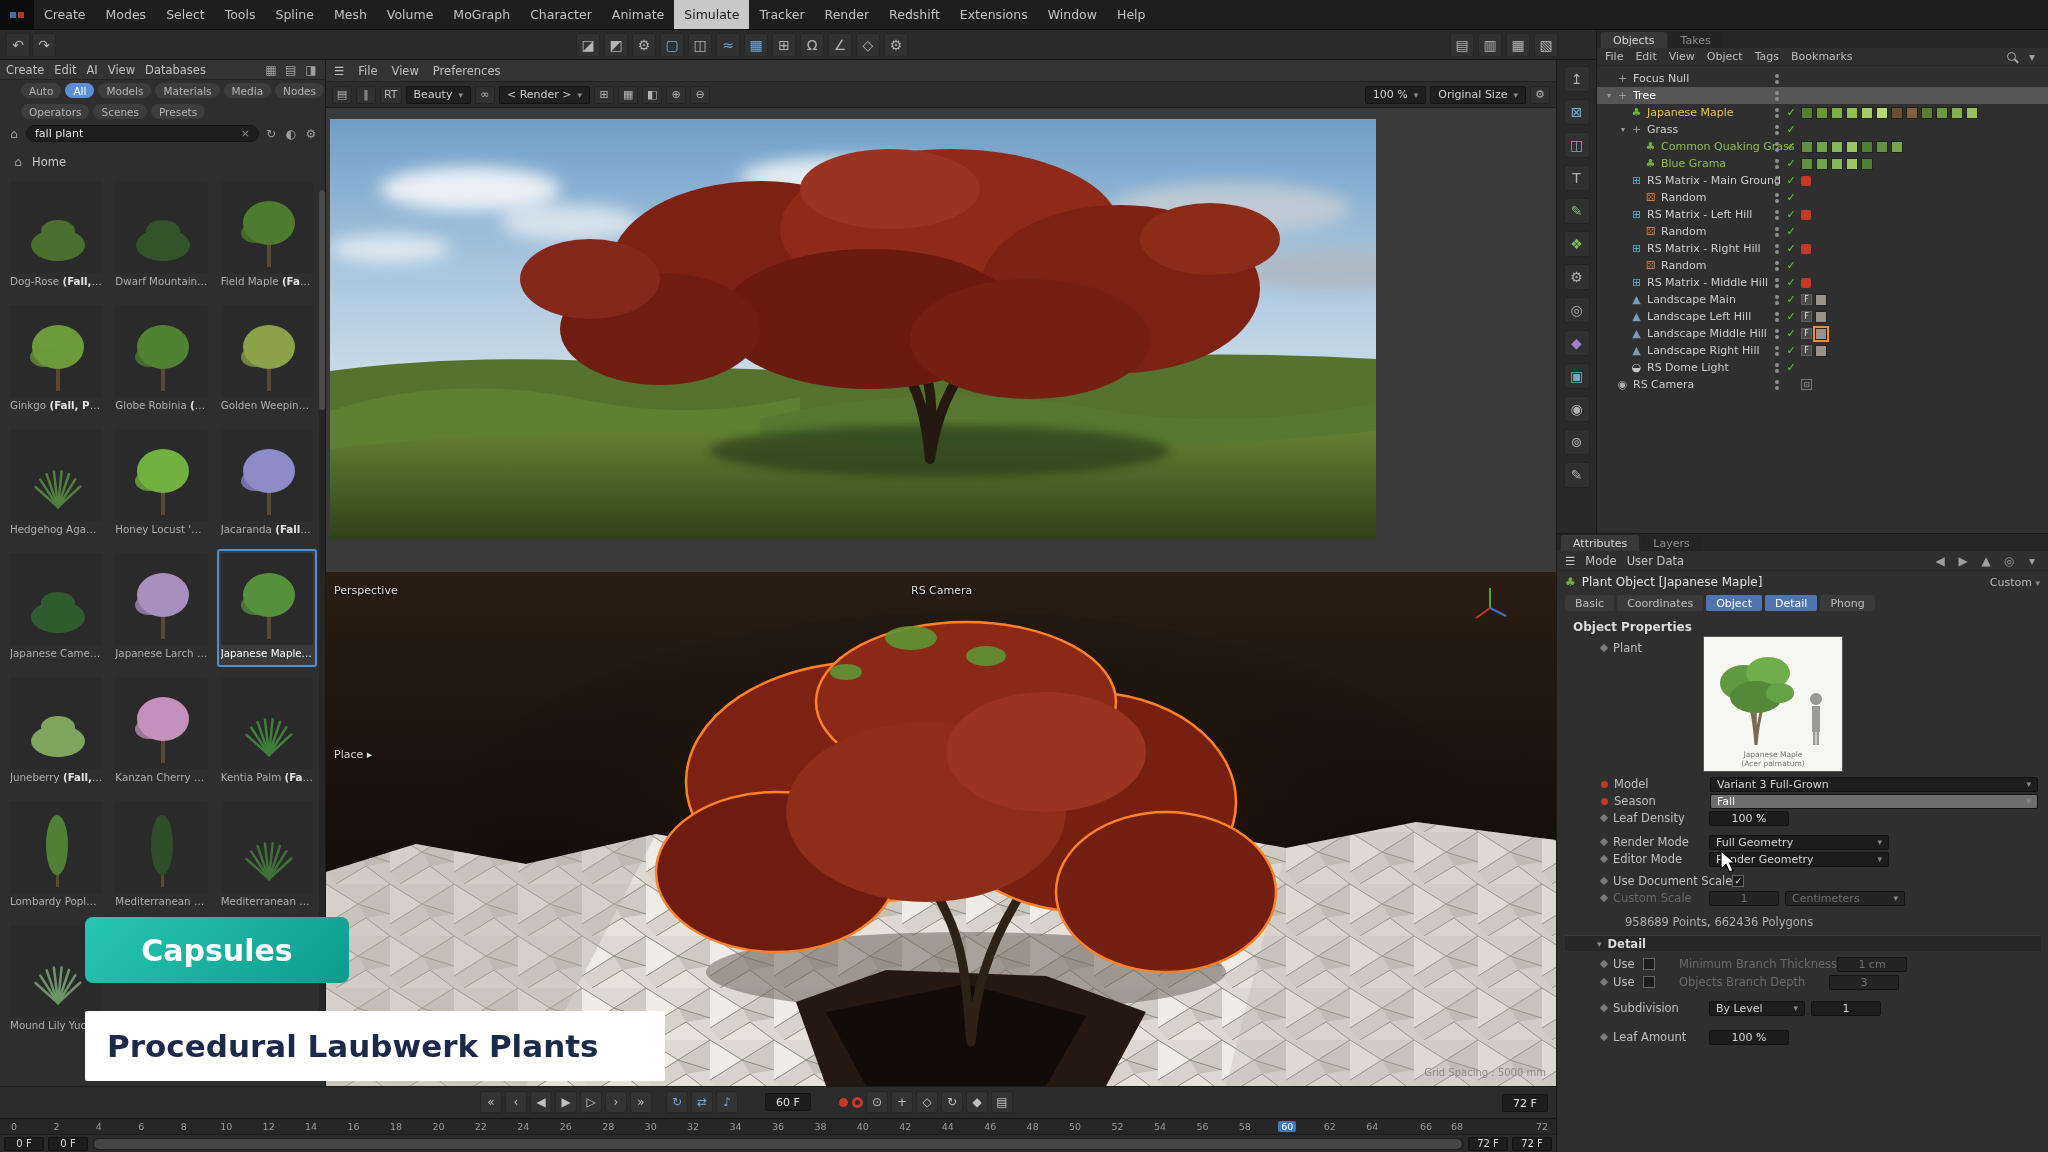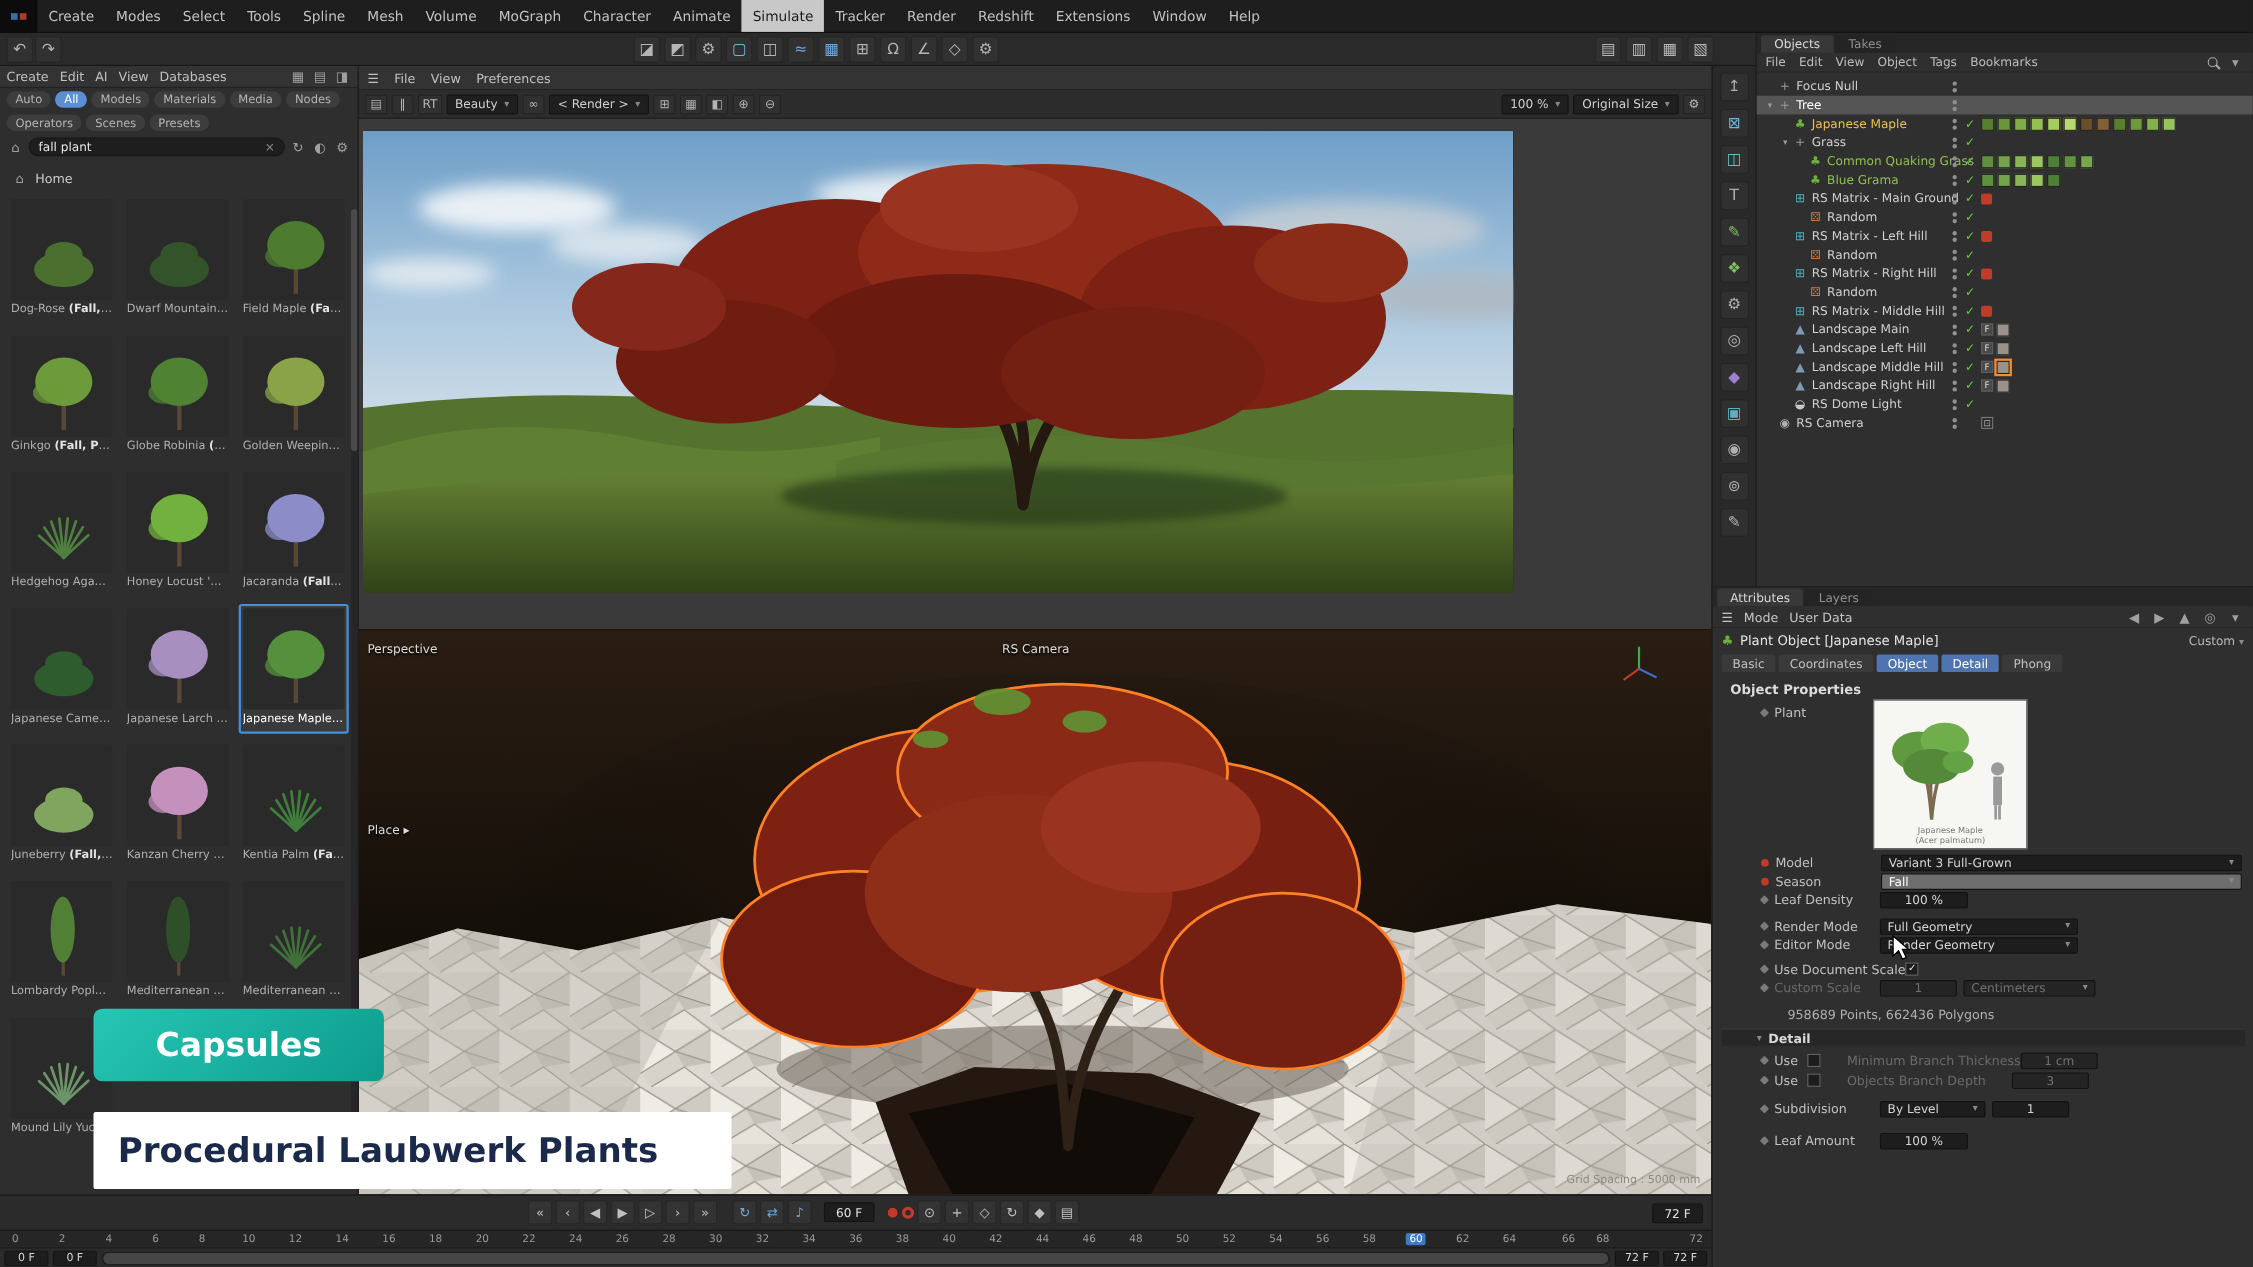--- a/index.html
+++ b/index.html
@@ -16,21 +16,21 @@
 
 #toolbar{position:absolute;left:0;top:30px;width:2048px;height:30px;background:#2a2a2a;border-bottom:1px solid #161616;z-index:4;}
 #tb-left{position:absolute;left:6px;top:3px;display:flex;gap:2px;}
 #tb-center{position:absolute;left:576px;top:3px;display:flex;gap:4px;}
 #tb-right{position:absolute;left:1450px;top:3px;display:flex;gap:4px;}
 .tbi{width:24px;height:24px;border-radius:3px;display:flex;align-items:center;justify-content:center;font-size:14px;color:#b5b5b5;background:#313131;border:1px solid #262626;}
 
 #asset{position:absolute;left:0;top:60px;width:326px;height:1026px;background:#2e2e2e;border-right:1px solid #191919;overflow:hidden;z-index:3;}
 .ab-menu{height:20px;display:flex;align-items:center;padding:0 6px;background:#333;border-bottom:1px solid #222;font-size:11.5px;gap:10px;color:#c0c0c0;}
 #ab-menu-icons{margin-left:auto;display:flex;gap:4px;color:#9a9a9a;font-size:11px;}
-.ab-filters{display:flex;gap:4px;padding:3px 6px;align-items:center;}
+.ab-filters{display:flex;gap:4px;padding:3px 21px;align-items:center;}
 .chip{height:15px;padding:0 8px;border-radius:8px;background:#3d3d3d;font-size:10.5px;display:flex;align-items:center;color:#b5b5b5;white-space:nowrap;}
 .chip.active{background:#5b8fd4;color:#fff;}
 .ab-search{display:flex;align-items:center;gap:4px;padding:3px 6px;margin-bottom:4px;}
 .sm-ico{width:16px;text-align:center;color:#a0a0a0;font-size:12px;}
 .ab-input{flex:1;height:17px;background:#1e1e1e;border:1px solid #151515;border-radius:9px;display:flex;align-items:center;padding:0 8px;font-size:11px;color:#e6e6e6;gap:6px;}
 .ab-input .clear{margin-left:auto;color:#8a8a8a;}
 .ab-crumb{height:22px;display:flex;align-items:center;gap:6px;padding:0 10px;font-size:11.5px;color:#cccccc;margin-top:6px;}
 #ab-grid{margin:4px 8px 0 6px;display:grid;grid-template-columns:repeat(3,1fr);gap:6px 5px;}
 .acell{height:118px;border:2px solid transparent;border-radius:3px;padding:2px;overflow:hidden;}
 .acell.sel{border-color:#4a90d9;background:#3a3a3a;}
@@ -1053,21 +1053,21 @@
       <span class="tri">‹</span>
       <span class="tri">◀</span>
       <span class="tri">▶</span>
       <span class="tri">▷</span>
       <span class="tri">›</span>
       <span class="tri">»</span>
       <span style="width: 8px;"></span>
       <span class="tri" style="color: rgb(111, 168, 220);">↻</span>
       <span class="tri" style="color: rgb(111, 168, 220);">⇄</span>
       <span class="tri" style="color: rgb(111, 168, 220);">♪</span>
-      <div class="frame-chip" style="margin: 0px 8px;">60 F</div>
+      <div class="frame-chip" style="margin: 0px 24px;">60 F</div>
       <span class="tri rec"></span>
       <span class="tri akey"></span>
       <span class="tri">⊙</span>
       <span class="tri">+</span>
       <span class="tri">◇</span>
       <span class="tri">↻</span>
       <span class="tri">◆</span>
       <span class="tri">▤</span>
     </div>
   <div class="frame-chip" id="tr-end">72 F</div>

